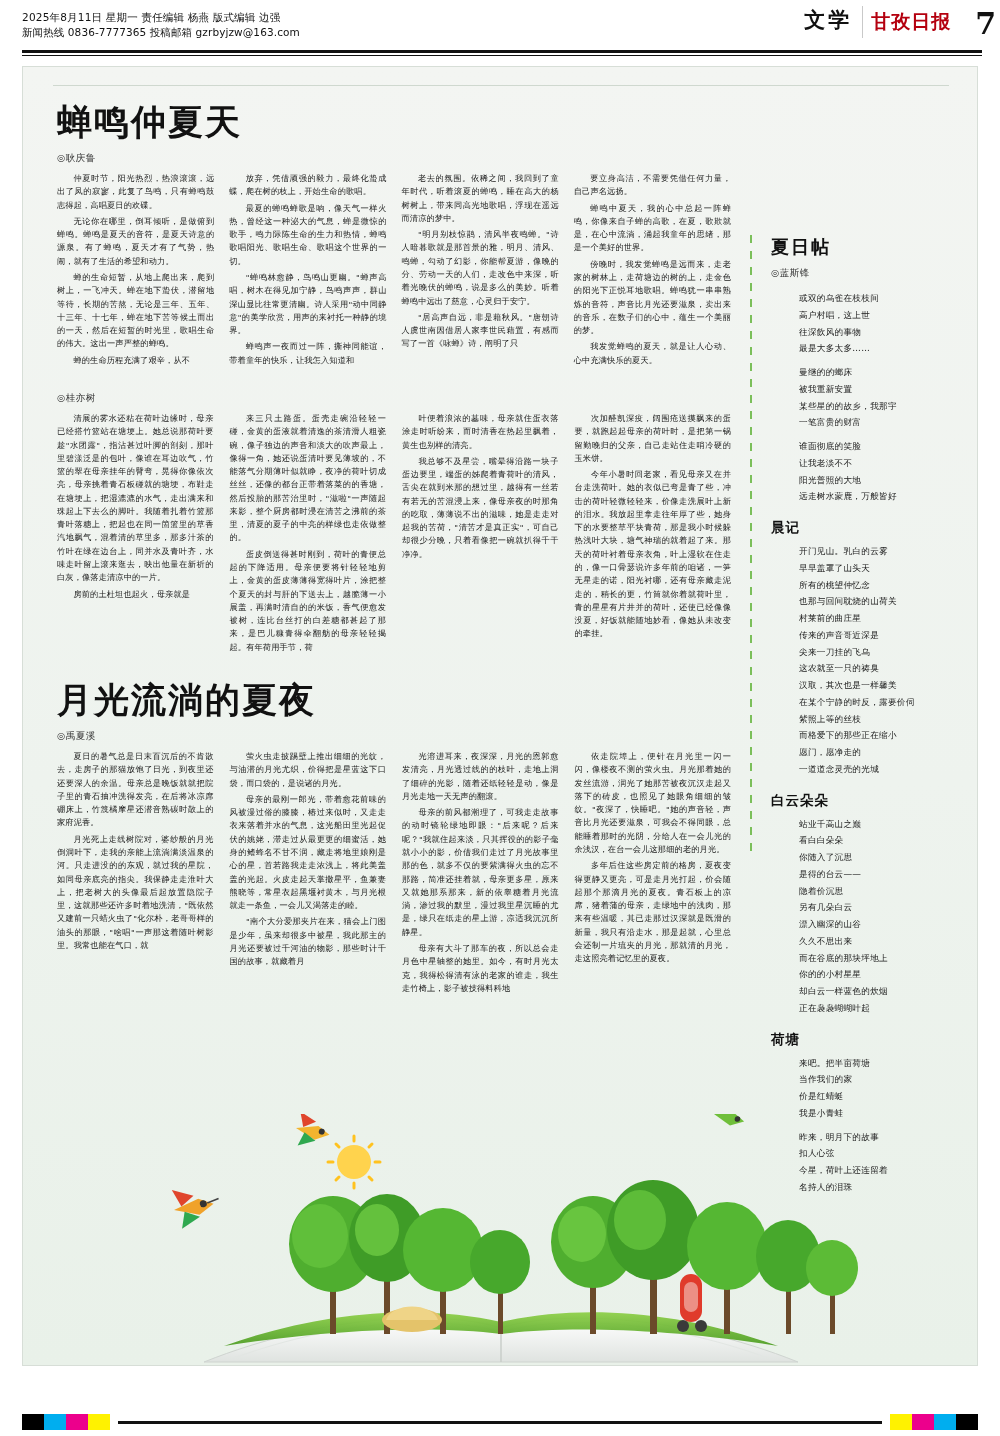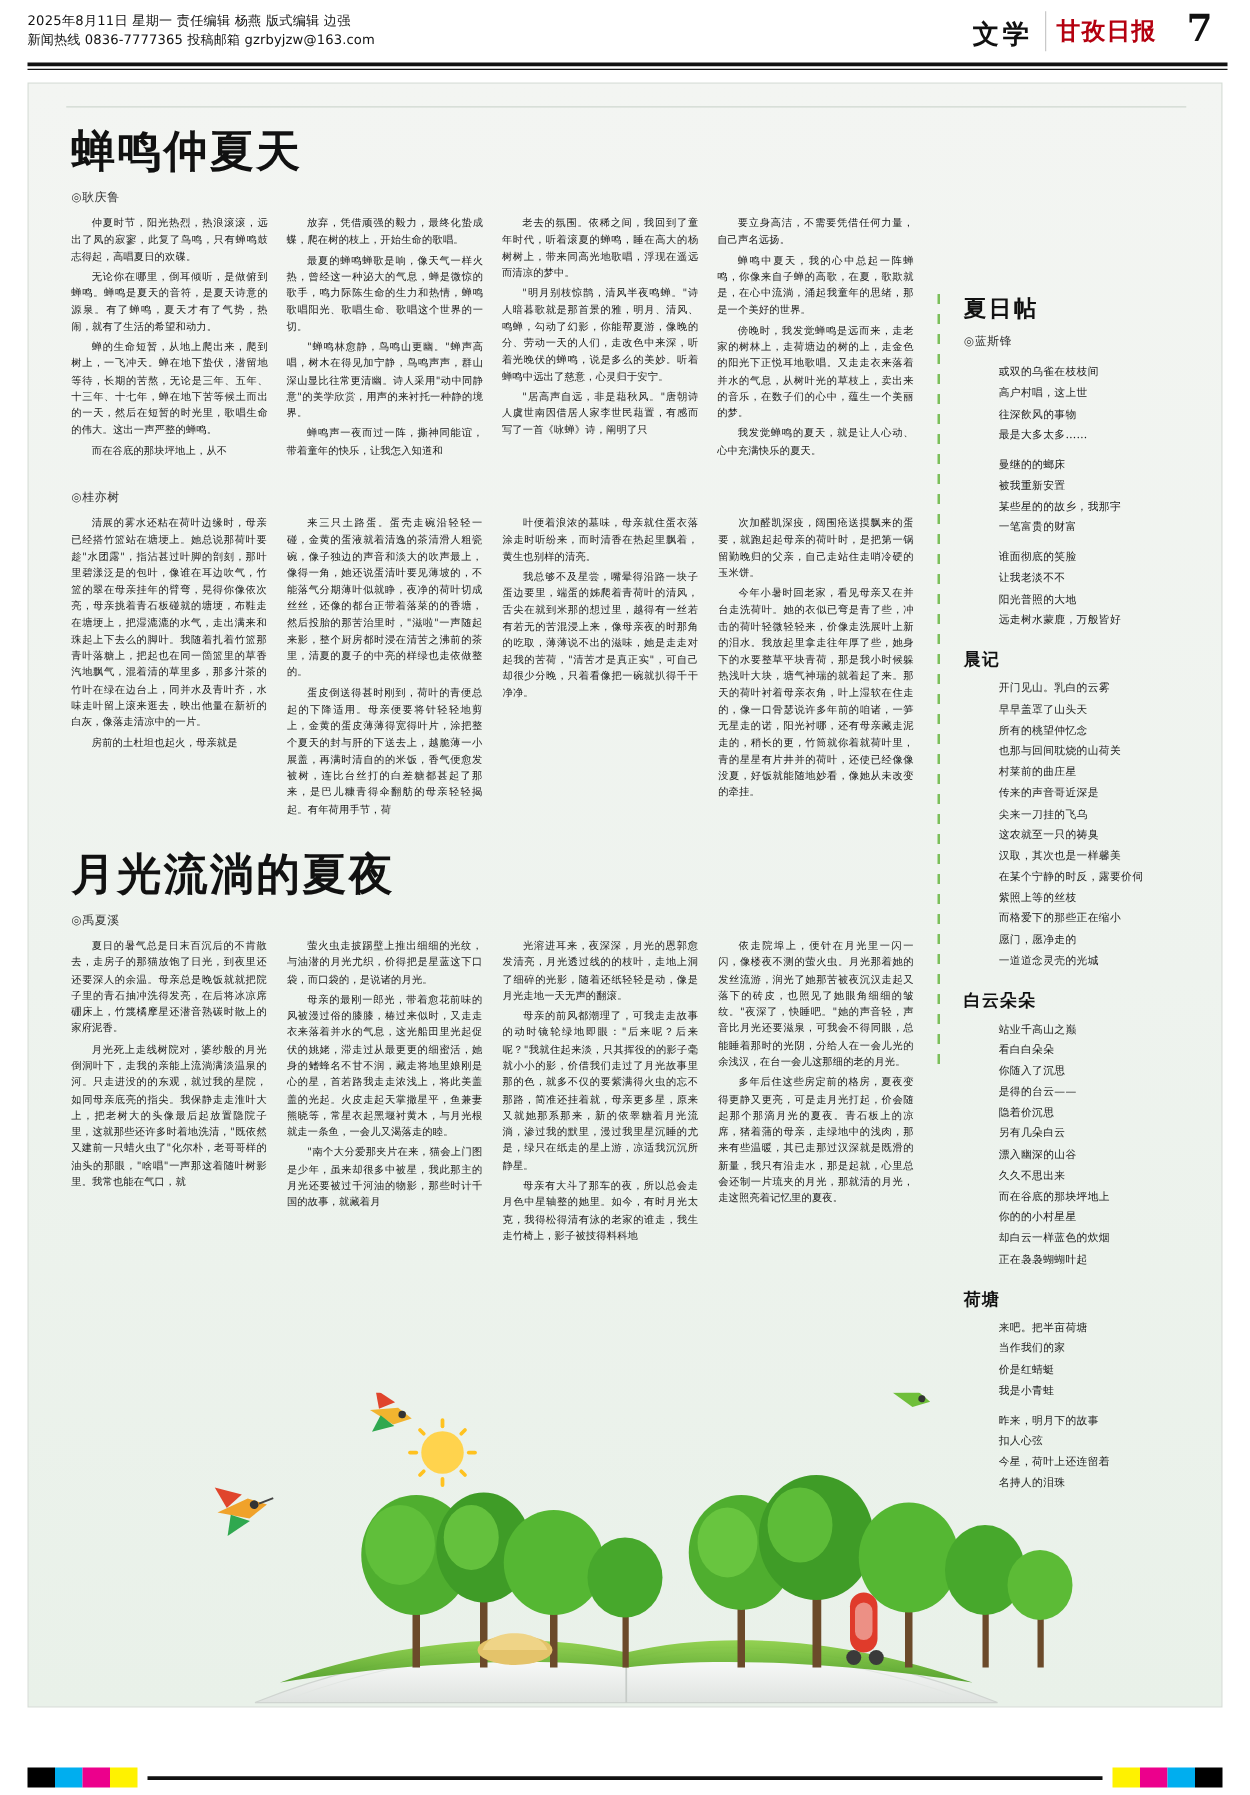--- a/index.html
+++ b/index.html
@@ -16,22 +16,22 @@
     position:absolute;left:0;top:0;width:1000px;height:52px;
     box-sizing:border-box;padding:8px 14px 0 22px;border-radius:13px;
   }
   .mast-left{
     position:absolute;left:22px;top:10px;
     font-size:10.5px;line-height:15px;color:#111;
     letter-spacing:.2px;
   }
   .mast-left .row2{letter-spacing:.1px;}
   .mast-right{
-    position:absolute;right:30px;top:6px;
-    display:flex;align-items:flex-end;gap:10px;
+    position:absolute;right:4px;top:6px;
+    display:flex;align-items:flex-start;gap:10px;
   }
   .mast-section{
     font-size:21px;font-weight:bold;letter-spacing:3px;
     font-family:"DejaVu Sans","Liberation Sans",sans-serif;
     color:#111;
   }
   .mast-logo{
     width:96px;height:32px;
     border-left:1px solid #c9c9c9;
     display:flex;align-items:center;justify-content:center;
@@ -161,38 +161,38 @@
   <div class="main">
 
     <div class="article a1">
       <h1 class="headline">蝉鸣仲夏天</h1>
       <div class="byline">◎耿庆鲁</div>
       <div class="cols">
         <div class="col">
           <p>仲夏时节，阳光热烈，热浪滚滚，远出了凤的寂寥，此复了鸟鸣，只有蝉鸣鼓志得起，高唱夏日的欢碟。</p>
           <p>无论你在哪里，倒耳倾听，是做俯到蝉鸣。蝉鸣是夏天的音符，是夏天诗意的源泉。有了蝉鸣，夏天才有了气势，热闹，就有了生活的希望和动力。</p>
           <p>蝉的生命短暂，从地上爬出来，爬到树上，一飞冲天。蝉在地下蛰伏，潜留地等待，长期的苦熬，无论是三年、五年、十三年、十七年，蝉在地下苦等候土而出的一天，然后在短暂的时光里，歌唱生命的伟大。这出一声严整的蝉鸣。</p>
-          <p>而在谷底的那块坪地上，从不</p>
+          <p>蝉的生命历程充满了艰辛，从不</p>
         </div>
         <div class="col">
           <p>放弃，凭借顽强的毅力，最终化蛰成蝶，爬在树的枝上，开始生命的歌唱。</p>
           <p>最夏的蝉鸣蝉歌是响，像天气一样火热，曾经这一种泌大的气息，蝉是微惊的歌手，鸣力际陈生命的生力和热情，蝉鸣歌唱阳光、歌唱生命、歌唱这个世界的一切。</p>
           <p>"蝉鸣林愈静，鸟鸣山更幽。"蝉声高唱，树木在得见加宁静，鸟鸣声声，群山深山显比往常更清幽。诗人采用"动中同静意"的美学欣赏，用声的来衬托一种静的境界。</p>
           <p>蝉鸣声一夜而过一阵，撕神同能谊，带着童年的快乐，让我怎入知道和</p>
         </div>
         <div class="col">
           <p>老去的氛围。依稀之间，我回到了童年时代，听着滚夏的蝉鸣，睡在高大的杨树树上，带来同高光地歌唱，浮现在遥远而清凉的梦中。</p>
           <p>"明月别枝惊鹊，清风半夜鸣蝉。"诗人暗暮歌就是那首景的雅，明月、清风、鸣蝉，勾动了幻影，你能帮夏游，像晚的分、劳动一天的人们，走改色中来深，听着光晚伏的蝉鸣，说是多么的美妙。听着蝉鸣中远出了慈意，心灵归于安宁。</p>
           <p>"居高声自远，非是藉秋风。"唐朝诗人虞世南因借居人家李世民藉置，有感而写了一首《咏蝉》诗，阐明了只</p>
           <p></p>
         </div>
         <div class="col">
           <p>要立身高洁，不需要凭借任何力量，自己声名远扬。</p>
           <p>蝉鸣中夏天，我的心中总起一阵蝉鸣，你像来自子蝉的高歌，在夏，歌欺就是，在心中流淌，涌起我童年的思绪，那是一个美好的世界。</p>
-          <p>傍晚时，我发觉蝉鸣是远而来，走老家的树林上，走荷塘边的树的上，走金色的阳光下正悦耳地歌唱。又走走衣来落着并水的气息，从树叶光的草枝上，卖出来的音乐，在数子们的心中，蕴生一个美丽的梦。</p>
+          <p>傍晚时，我发觉蝉鸣是远而来，走老家的树林上，走荷塘边的树的上，走金色的阳光下正悦耳地歌唱。蝉鸣犹一串串熟炼的音符，声音比月光还要滋泉，卖出来的音乐，在数子们的心中，蕴生一个美丽的梦。</p>
           <p>我发觉蝉鸣的夏天，就是让人心动、心中充满快乐的夏天。</p>
         </div>
       </div>
     </div>
 
     <div class="article a2">
       <div class="byline">◎桂亦树</div>
       <div class="cols">
         <div class="col">
           <p>清展的雾水还粘在荷叶边缘时，母亲已经搭竹篮站在塘埂上。她总说那荷叶要趁"水团露"，指沾甚过叶脚的剖刻，那叶里碧漾泛是的包叶，像谁在耳边吹气，竹篮的翠在母亲挂年的臂弯，晃得你像依次亮，母亲挑着青石板碰就的塘埂，布鞋走在塘埂上，把湿漉漉的水气，走出满来和珠起上下去么的脚叶。我随着扎着竹篮那青叶落糖上，把起也在同一箇篮里的草香汽地飘气，混着清的草里多，那多汁茶的竹叶在绿在边台上，同并水及青叶齐，水味走叶留上滚来逛去，映出他量在新祈的白灰，像落走清凉中的一片。</p>

